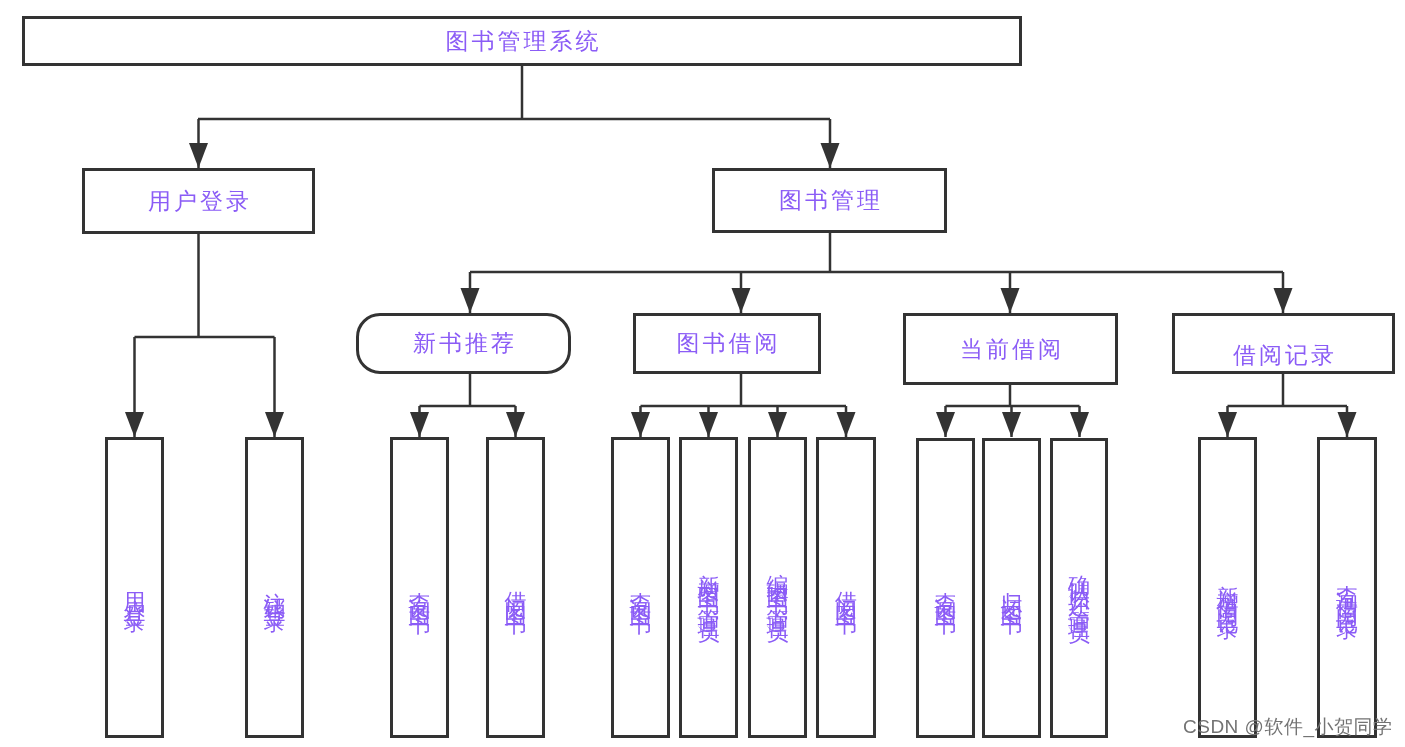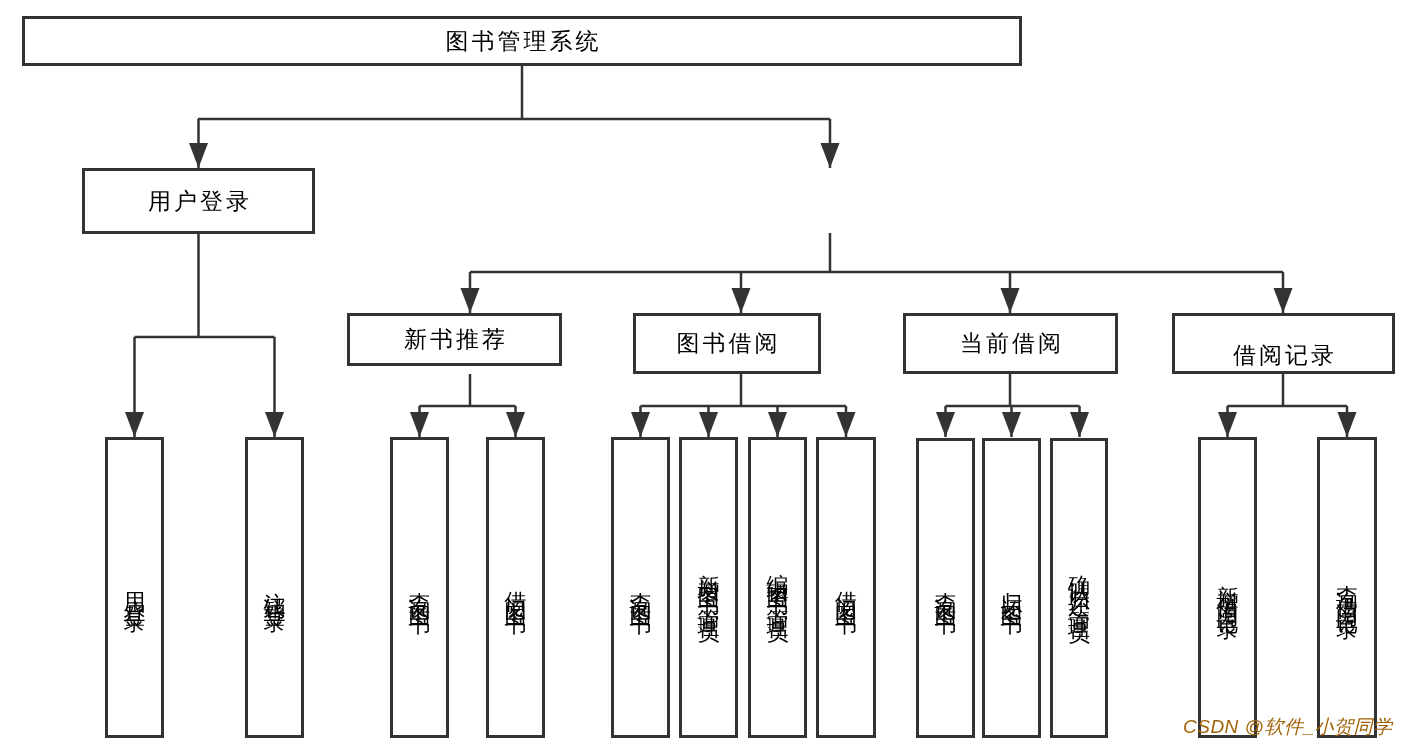--- a/index.html
+++ b/index.html
@@ -17,21 +17,21 @@
     pointer-events: none;
   }
   .node {
     position: absolute;
     box-sizing: border-box;
     border: 3px solid #333333;
     background: #ffffff;
     display: flex;
     align-items: center;
     justify-content: center;
-    color: #000000;
+    color: #8b5cf6;
   }
   .hnode .lbl {
     font-size: 23px;
     letter-spacing: 3px;
     text-indent: 3px;
     white-space: nowrap;
   }
   .vnode .lbl {
     writing-mode: vertical-rl;
     text-orientation: mixed;
@@ -39,24 +39,23 @@
     letter-spacing: 7px;
     line-height: 1.1;
     white-space: nowrap;
   }
   .watermark {
     position: absolute;
     left: 1183px;
     top: 714px;
     font-size: 19px;
     letter-spacing: 0.5px;
-    color: #a16207;
+    color: #737373;
     white-space: nowrap;
     z-index: 5;
-    font-style: italic;
   }
 </style>
 </head>
 <body>
 
 <div class="canvas">
 
   <svg class="connectors" width="1405" height="747" viewBox="0 0 1405 747">
     <defs>
       <marker id="arrow" markerUnits="userSpaceOnUse" markerWidth="28" markerHeight="24" refX="25" refY="11" orient="auto">
@@ -108,28 +107,31 @@
     </g>
   </svg>
 
   <div class="node hnode" style="left:22px; top:16px; width:1000px; height:50px;">
     <span class="lbl">图书管理系统</span>
   </div>
 
   <div class="node hnode" style="left:82px; top:168px; width:233px; height:66px;">
     <span class="lbl">用户登录</span>
   </div>
+  <div class="node hnode" style="left:712px; top:168px; width:235px; height:65px;">
+    <span class="lbl">图书管理</span>
+  </div>
 
-  <div class="node hnode" style="left:347px; top:313px; width:215px; height:53px;">
+  <div class="node hnode" style="left:356px; top:313px; width:215px; height:61px;border-radius:24px;">
     <span class="lbl">新书推荐</span>
   </div>
   <div class="node hnode" style="left:633px; top:313px; width:188px; height:61px;">
     <span class="lbl">图书借阅</span>
   </div>
-  <div class="node hnode" style="left:903px; top:313px; width:215px; height:61px;">
+  <div class="node hnode" style="left:903px; top:313px; width:215px; height:72px;">
     <span class="lbl">当前借阅</span>
   </div>
   <div class="node hnode" style="left:1172px; top:313px; width:223px; height:61px;align-items:flex-end;">
     <span class="lbl">借阅记录</span>
   </div>
 
   <div class="node vnode" style="left:105px; top:437px; width:59px; height:301px;">
     <span class="lbl">用户登录</span>
   </div>
   <div class="node vnode" style="left:245px; top:437px; width:59px; height:301px;">

